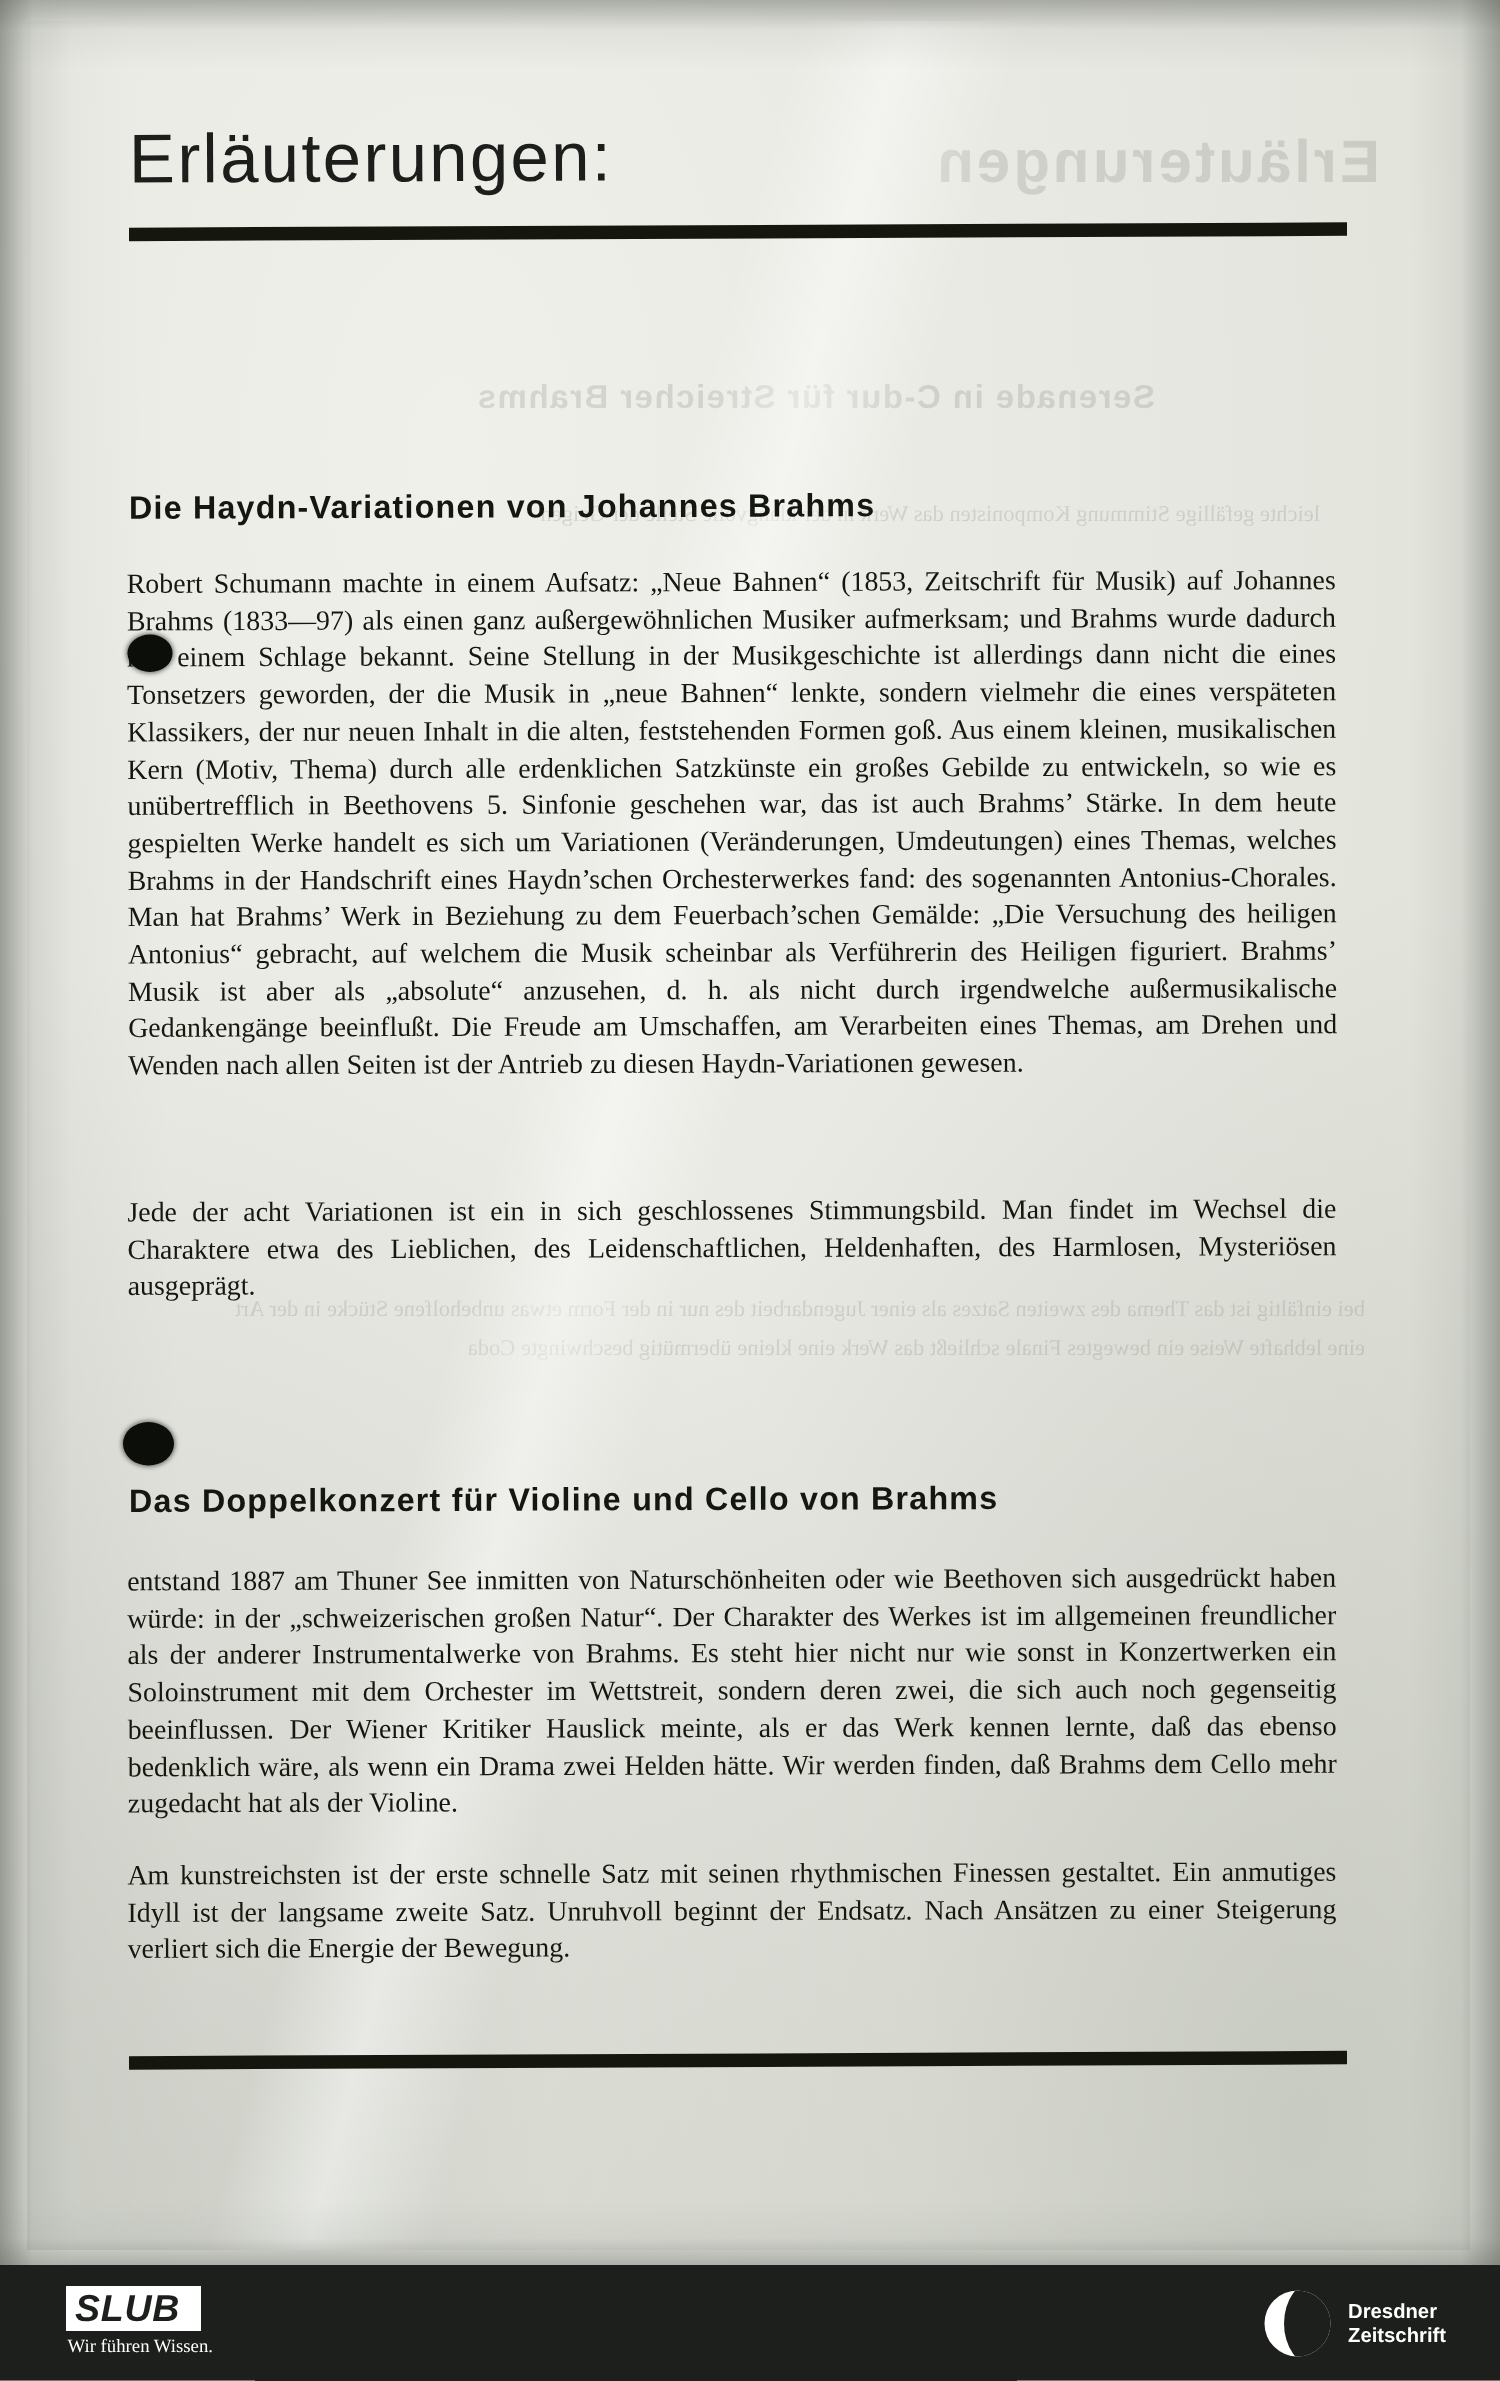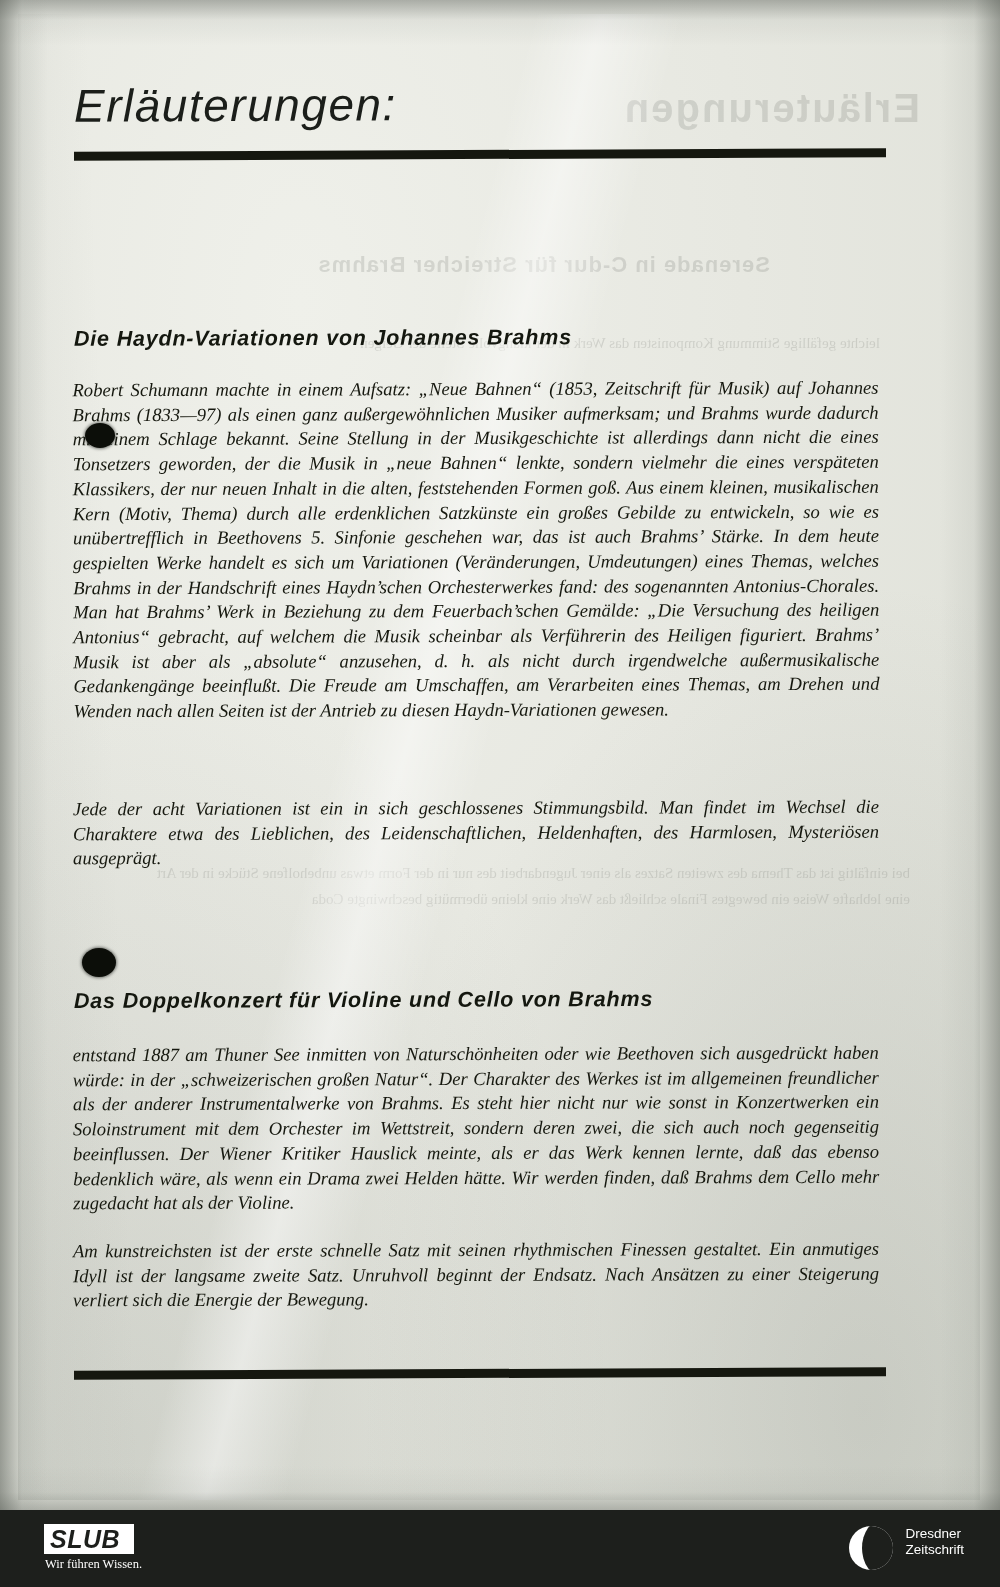--- a/index.html
+++ b/index.html
@@ -71,25 +71,24 @@
     font-size: 22px; font-weight: bold; letter-spacing: 1px;
   }
   #bleed .b-block {
     position: absolute; font-size: 15px; line-height: 26px;
     font-family: "Liberation Serif", serif;
   }
 
   
   #doc {
     position: absolute;
-    left: 0; top: 0;
+    left: 12px; top: 0;
     width: 864px;
     height: 1510px;
     z-index: 4;
-    font-style: italic;
   }
 
   .doc-title {
     position: absolute;
     left: 74px; top: 78px;
     font-family: "Liberation Sans", sans-serif;
     font-size: 46px;
     letter-spacing: 1.5px;
     color: #1b1e1a;
     font-weight: 400;
@@ -177,22 +176,23 @@
     left: 1px; top: 33px;
     font-family: Liberation Serif, serif;
     font-size: 12.5px;
     color: #ffffff;
   }
   #dp-logo {
     position: absolute;
     right: 36px; top: 16px;
     height: 46px;
     display: flex;
-    align-items: flex-start;
+    align-items: center;
     gap: 12px;
+    font-weight: bold;
   }
   #dp-mark {
     width: 44px; height: 44px;
     border-radius: 50%;
     background: #ffffff;
     position: relative;
     overflow: hidden;
   }
   #dp-mark::after {
     content: "";

